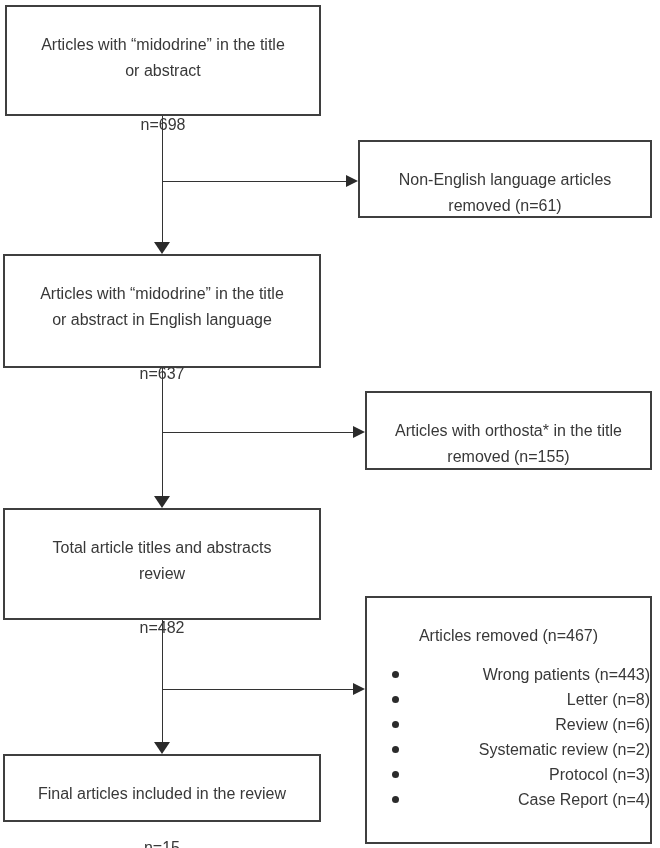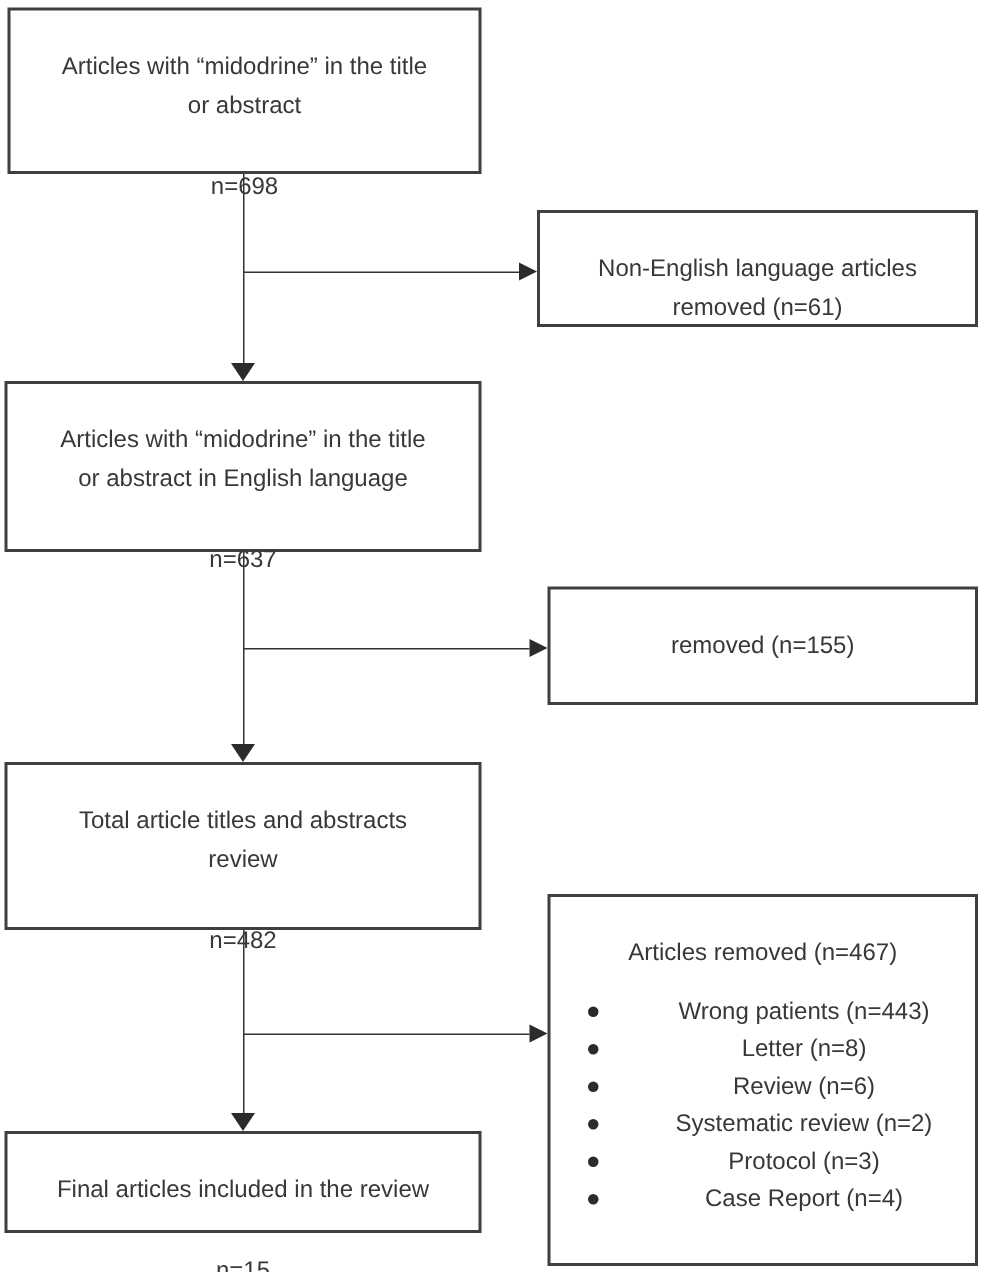--- a/index.html
+++ b/index.html
@@ -29,21 +29,21 @@
   #b4{left:3px;top:754px;width:318px;height:68px}
   
   #r1{left:358px;top:140px;width:294px;height:78px}
   #r2{left:365px;top:391px;width:287px;height:79px}
   #r3{left:365px;top:596px;width:287px;height:248px}
   
   #r3 ul{
     list-style:none;
     margin:13px 0 0 0;
     padding:0;
-    text-align:center;
+    text-align:right;
   }
   #r3 li{
     position:relative;
     padding-left:55px;
     line-height:25px;
   }
   #r3 li::before{
     content:"";
     position:absolute;
     left:25px;top:9px;
@@ -118,20 +118,21 @@
 
   <div class="box" id="r1">
     <div class="pad">
       <div>Non-English language articles</div>
       <div>removed (n=61)</div>
     </div>
   </div>
 
   <div class="box" id="r2">
     <div class="pad">
+      <div>Articles with orthosta* in the title</div>
       <div>removed (n=155)</div>
     </div>
   </div>
 
   <div class="box" id="r3">
     <div class="pad">
       <div>Articles removed (n=467)</div>
       <ul>
         <li>Wrong patients (n=443)</li>
         <li>Letter (n=8)</li>

